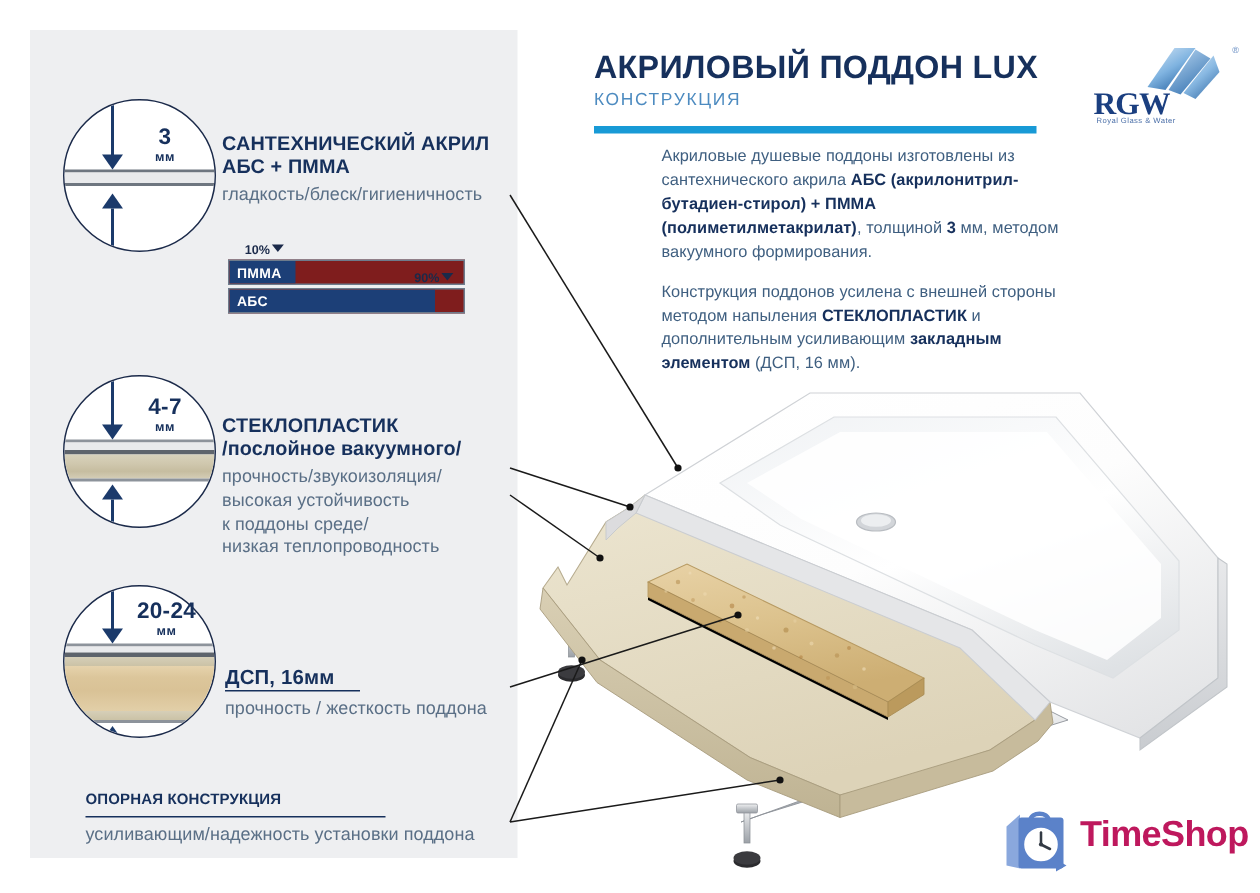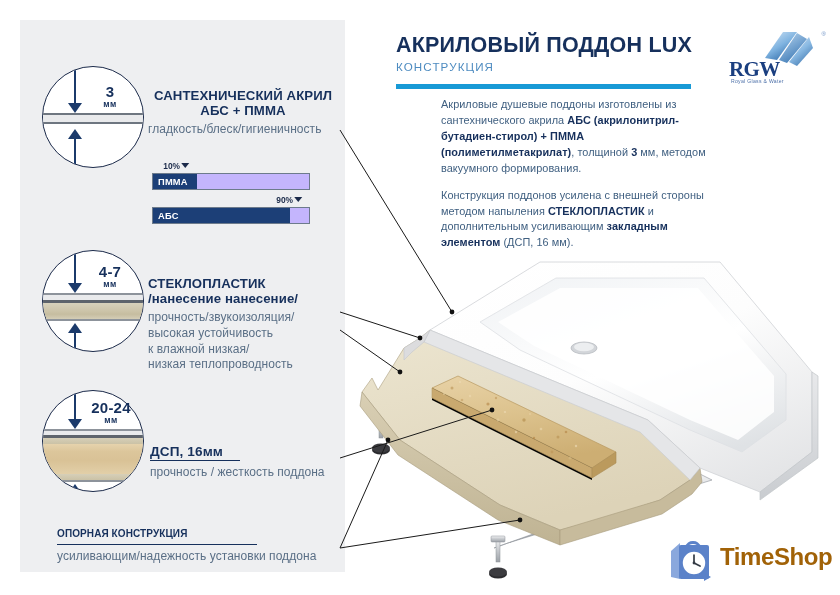--- a/index.html
+++ b/index.html
@@ -43,23 +43,23 @@
   .cdesc {
     position:absolute; color:#5a6f86; font-size:12px;
     line-height:1.32; letter-spacing:.05px;
   }
   .underline {
     position:absolute; height:1.1px; background:#16305c;
   }
 
   
   #composition-chart { position:absolute; left:152px; top:173px; width:158px; }
-  .bar-row { position:relative; margin-bottom:17px; }
+  .bar-row { position:relative; margin-bottom:2px; }
   .bar-track {
-    position:relative; height:17px; background:#c4b5fd;
+    position:relative; height:17px; background:#7f1d1d;
     border:1.2px solid #6d7b8c; overflow:hidden;
   }
   .bar-fill {
     position:absolute; left:0; top:0; bottom:0; background:#1c3f77;
     display:flex; align-items:center;
   }
   .bar-fill span {
     color:#ffffff; font-size:9.3px; font-weight:bold;
     padding-left:5px; white-space:nowrap; letter-spacing:.2px;
   }
@@ -106,21 +106,21 @@
     color:#4b6fa8; letter-spacing:.3px; white-space:nowrap;
   }
   #rgw-logo .reg {
     position:absolute; right:1px; top:1px; font-size:6px; color:#6a8fc4;
   }
 
   
   #timeshop { position:absolute; left:668px; top:537px; width:168px; height:50px; }
   #timeshop .ts-text {
     position:absolute; left:52px; top:6px; font-size:24px;
-    font-weight:bold; color:#a16207; letter-spacing:-.4px;
+    font-weight:bold; color:#be185d; letter-spacing:-.4px;
   }
 
   
   svg.overlay { position:absolute; inset:0; width:840px; height:595px; pointer-events:none; }
 </style>
 </head>
 <body>
 
 <div class="stage">
 
@@ -139,21 +139,21 @@
            border-top:10px solid #1b3a6b;"></div>
       <div class="stem" style="left:31px; top:72px; height:32px;"></div>
       <div class="arrow-up" style="left:25px; top:62px;
            border-left:7.5px solid transparent; border-right:7.5px solid transparent;
            border-bottom:10px solid #1b3a6b;"></div>
     </div>
     <div class="mmlabel" style="left:90px; top:84px; width:40px;">
       <span class="big">3</span>
       <span class="small">мм</span>
     </div>
-    <div class="ctitle" style="left:148px; top:88px; width:190px;text-align:center;">
+    <div class="ctitle" style="left:148px; top:88px; width:190px;">
       <span>САНТЕХНИЧЕСКИЙ АКРИЛ</span>
       <span class="sub2">АБС + ПММА</span>
     </div>
     <div class="cdesc" style="left:148px; top:122px; width:185px;">гладкость/блеск/гигиеничность</div>
   </div>
 
   <div id="composition-chart">
     <div class="bar-row">
       <div class="bar-pct" style="left:28px;">10%</div>
       <div class="bar-track">
@@ -188,26 +188,26 @@
       <div class="arrow-up" style="left:25px; top:72px;
            border-left:7.5px solid transparent; border-right:7.5px solid transparent;
            border-bottom:10px solid #1b3a6b;"></div>
     </div>
     <div class="mmlabel" style="left:86px; top:264px; width:48px;">
       <span class="big">4-7</span>
       <span class="small">мм</span>
     </div>
     <div class="ctitle" style="left:148px; top:276px; width:190px;">
       <span>СТЕКЛОПЛАСТИК</span>
-      <span class="sub2">/нанесение нанесение/</span>
+      <span class="sub2">/послойное вакуумного/</span>
     </div>
     <div class="cdesc" style="left:148px; top:310px; width:190px;">
       <div>прочность/звукоизоляция/</div>
       <div>высокая устойчивость</div>
-      <div>к влажной низкая/</div>
+      <div>к поддоны среде/</div>
       <div>низкая теплопроводность</div>
     </div>
   </div>
 
   <div class="callout">
     <div class="circle" style="left:42px; top:390px; width:102px; height:102px;">
       <div class="layers" style="top:38px; height:2px; background:#8d939b;"></div>
       <div class="layers" style="top:40px; height:4px; background:#e9eaec;"></div>
       <div class="layers" style="top:44px; height:2.5px; background:#5e646c;"></div>
       <div class="layers" style="top:46.5px; height:6px;

